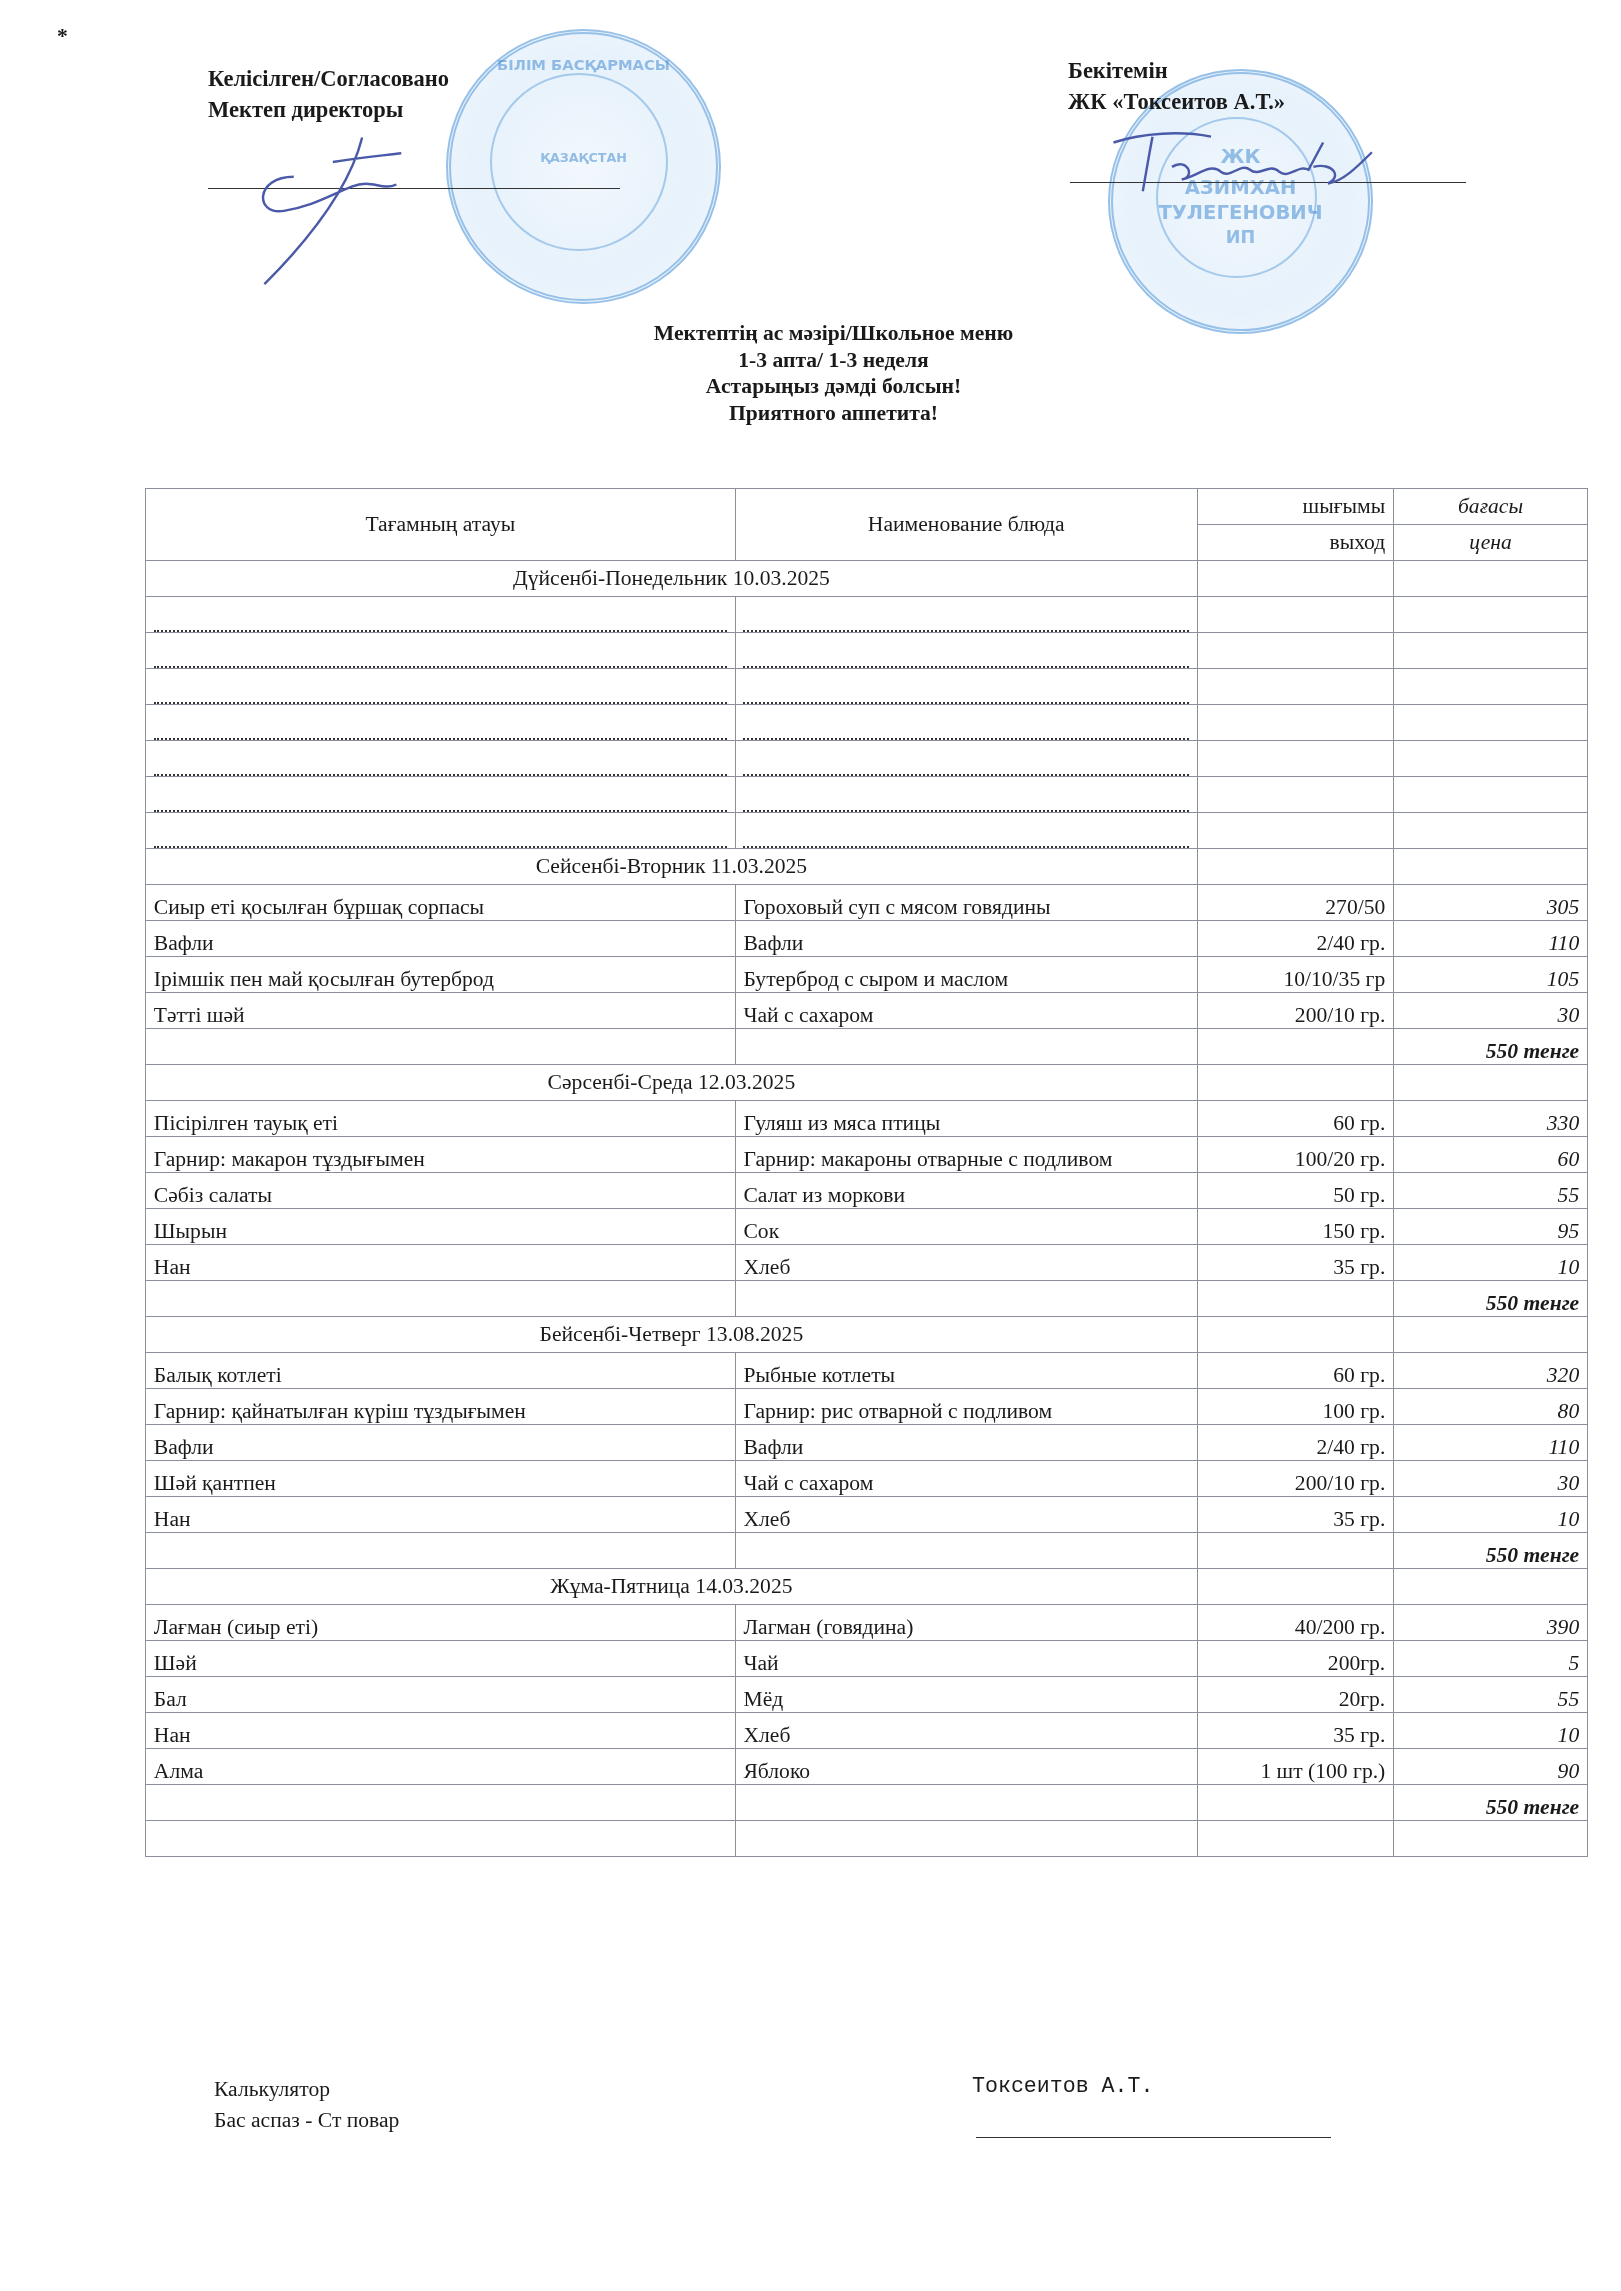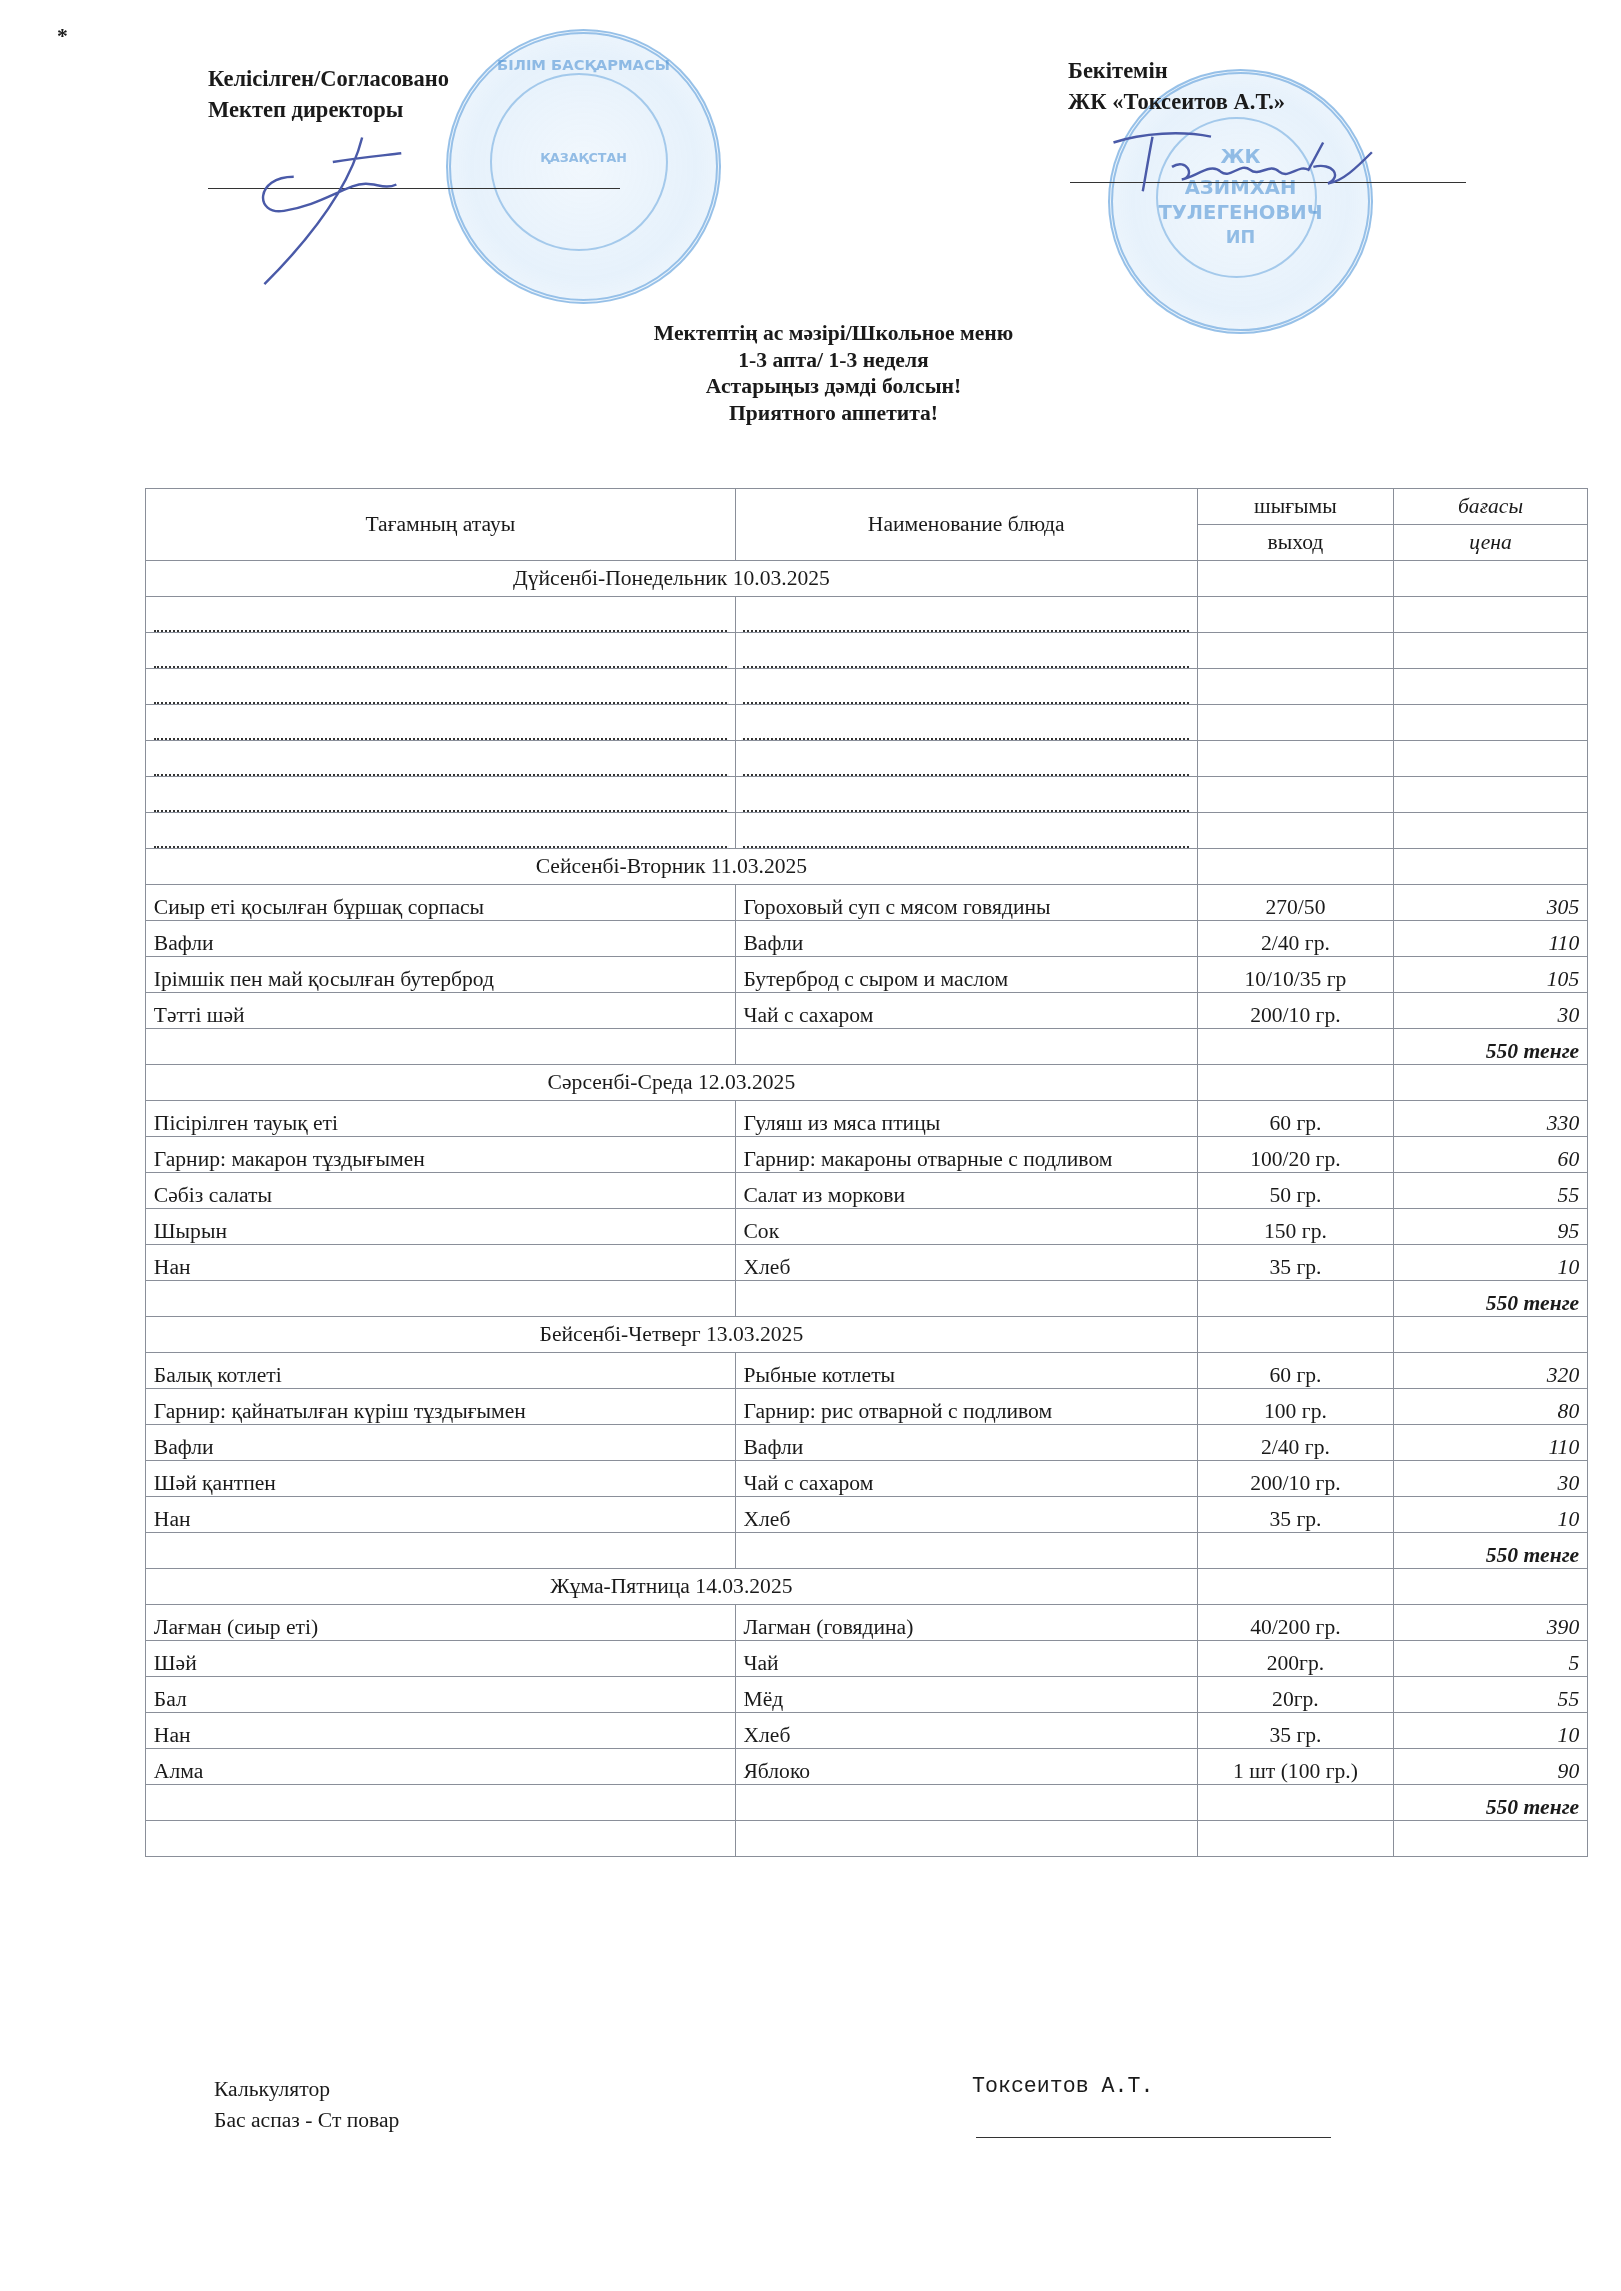--- a/index.html
+++ b/index.html
@@ -14,21 +14,21 @@
            background: radial-gradient(circle, rgba(120,180,235,0.10) 0%, rgba(120,180,235,0.18) 60%, rgba(120,180,235,0.05) 100%); }
   .stamp-inner { position: absolute; border-radius: 50%; border: 2.9px solid rgba(80,150,215,0.45); }
   .stamp-text { position: absolute; width: 100%; text-align: center; color: rgba(70,140,210,0.55);
                 font-family: "DejaVu Sans", sans-serif; font-weight: bold; }
   .title-block { left: 0; width: 1621px; top: 320px; text-align: center; font-size: 21.6px; font-weight: bold; line-height: 26.5px; margin-left: 23px; }
   table.menu { position: absolute; left: 145px; top: 488px; width: 1443px; border-collapse: collapse;
                font-size: 21.6px; }
   table.menu td { border: 1.5px solid #8a8f99; padding: 0 7.8px; vertical-align: bottom; height: 35px; }
   table.menu td.c1 { width: 584px; }
   table.menu td.c2 { width: 453px; }
-  table.menu td.c3 { width: 182px; text-align: center; }
+  table.menu td.c3 { width: 182px; text-align: right; }
   table.menu td.c4 { width: 180px; text-align: right; font-style: italic; }
   .hdr td { text-align: center; vertical-align: middle !important; }
   .day td.dayname { text-align: center; vertical-align: middle; }
   .dash td { height: 39px; vertical-align: middle; }
   .dashline { display: block; border-top: 2px dotted #333; margin: 11.8px 0 0 0; }
   .total td.c4 { font-weight: bold; }
   .c3 span, .c4 span { display: inline-block; }
   .footer-left { left: 214px; top: 2074px; font-size: 21.6px; line-height: 31px; }
   .footer-right { left: 972px; top: 2074px; font-size: 21.6px; font-family: Liberation Mono, monospace; }
 </style>
@@ -234,21 +234,21 @@
         <td class="c3">35 гр.</td>
         <td class="c4">10</td>
       </tr>
       <tr class="total">
         <td class="c1"></td>
         <td class="c2"></td>
         <td class="c3"></td>
         <td class="c4">550 тенге</td>
       </tr>
       <tr class="day">
-        <td class="dayname" colspan="2">Бейсенбі-Четверг 13.03.2025</td>
+        <td class="dayname" colspan="2">Бейсенбі-Четверг 13.08.2025</td>
         <td class="c3"></td>
         <td class="c4"></td>
       </tr>
       <tr class="item">
         <td class="c1">Балық котлеті</td>
         <td class="c2">Рыбные котлеты</td>
         <td class="c3">60 гр.</td>
         <td class="c4">320</td>
       </tr>
       <tr class="item">

